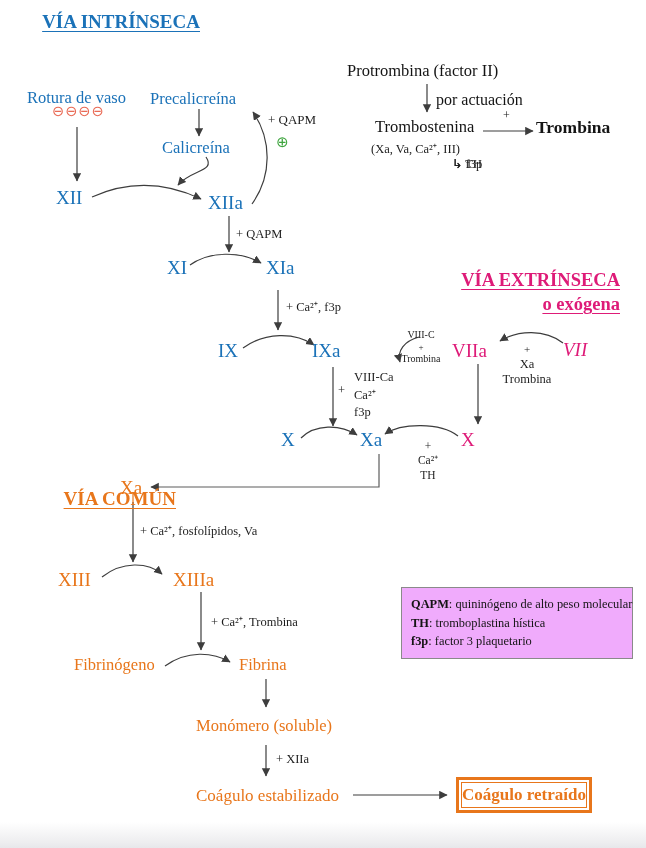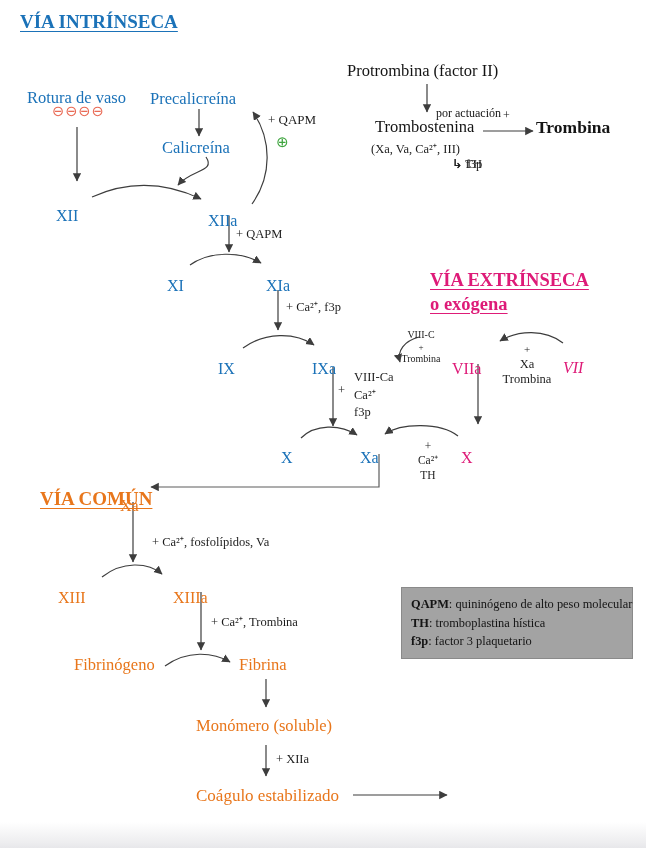--- a/index.html
+++ b/index.html
@@ -7,30 +7,30 @@
     position:relative;width:646px;height:848px;background:#ffffff;overflow:hidden;
     font-family:"Liberation Serif",serif;color:#141414;
   }
   .overlay{position:absolute;left:0;top:0;width:646px;height:848px;pointer-events:none;}
   .t{position:absolute;white-space:nowrap;line-height:1.15;}
   .blue{color:var(--blue);}
   .pink{color:var(--pink);}
   .orange{color:var(--orange);}
   .green{color:var(--green);}
   .salmon{color:var(--salmon);}
-  .title{font-weight:bold;font-size:19px;text-align:left;text-decoration:underline;text-underline-offset:3px;line-height:1.3;}
+  .title{font-weight:bold;font-size:19px;text-align:right;text-decoration:underline;text-underline-offset:3px;line-height:1.3;}
   .node{font-size:16.5px;}
-  .factor{font-size:16px;margin-top:20px;}
+  .factor{font-size:19px;}
   .small{font-size:12.5px;color:#1d1d1d;}
   .tiny{font-size:10px;color:#1d1d1d;}
   .stack{text-align:center;line-height:1.25;}
   .bold{font-weight:bold;}
   .legend-box{
     position:absolute;left:401px;top:587px;width:212px;
-    border:1px solid #8a8a8a;background:#a3a3a3;padding:7px 9px;
+    border:1px solid #8a8a8a;background:#f0abfc;padding:7px 9px;
     font-size:12.4px;line-height:1.5;white-space:nowrap;
   }
   .result-box{
     position:absolute;left:456px;top:777px;width:130px;height:30px;
     border:3px solid var(--orange);
     box-shadow:inset 0 0 0 2px #ffffff, inset 0 0 0 3px var(--orange);
     display:flex;align-items:center;justify-content:center;
     color:var(--orange);font-weight:bold;font-size:17px;white-space:nowrap;
   }
   .bottom-edge{position:absolute;left:0;right:0;bottom:0;height:26px;
@@ -105,21 +105,21 @@
   <div class="t small" style="left:354px;top:369px;line-height:1.4;">
     <div>VIII-Ca</div>
     <div>Ca²⁺</div>
     <div>f3p</div>
   </div>
 
   <div class="t factor blue" style="left:281px;top:429px;">X</div>
   <div class="t factor blue" style="left:360px;top:429px;">Xa</div>
 
   <div class="t node" style="left:347px;top:62px;">Protrombina (factor II)</div>
-  <div class="t" style="left:436px;top:91px;font-size:12px;margin-top:16px;">por actuación</div>
+  <div class="t" style="left:436px;top:91px;font-size:16px;">por actuación</div>
   <div class="t node" style="left:375px;top:118px;">Trombostenina</div>
   <div class="t" style="left:503px;top:109px;font-size:12px;">+</div>
   <div class="t bold" style="left:536px;top:117px;font-size:17.5px;">Trombina</div>
   <div class="t small" style="left:371px;top:142px;">(Xa, Va, Ca²⁺, III)</div>
   <div class="t small" style="left:452px;top:157px;">↳ f3p</div>
   <div class="t small" style="left:452px;top:157px;">↳ TH</div>
 
   <div class="t title pink" style="left:430px;top:268px;width:190px;font-size:18.5px;">
     <div>VÍA EXTRÍNSECA</div>
     <div>o exógena</div>
@@ -134,29 +134,32 @@
   <div class="t factor pink" style="left:563px;top:339px;font-style:italic;">VII</div>
   <div class="t factor pink" style="left:461px;top:429px;">X</div>
   <div class="t small stack" style="left:403px;top:439px;width:50px;font-size:11.5px;">
     <div>+</div>
     <div>Ca²⁺</div>
     <div>TH</div>
   </div>
 
   <div class="t title orange" style="left:40px;top:439px;width:136px;margin-top:48px;">VÍA COMÚN</div>
   <div class="t factor orange" style="left:120px;top:477px;">Xa</div>
-  <div class="t small" style="left:152px;top:524px;margin-top:11px;">+  Ca²⁺, fosfolípidos, Va</div>
+  <div class="t small" style="left:140px;top:524px;">+  Ca²⁺, fosfolípidos, Va</div>
   <div class="t factor orange" style="left:58px;top:569px;">XIII</div>
   <div class="t factor orange" style="left:173px;top:569px;">XIIIa</div>
   <div class="t small" style="left:211px;top:615px;font-family:Liberation Serif, serif;">+  Ca²⁺,  Trombina</div>
   <div class="t node orange" style="left:74px;top:656px;">Fibrinógeno</div>
   <div class="t node orange" style="left:239px;top:656px;">Fibrina</div>
   <div class="t node orange" style="left:196px;top:717px;">Monómero (soluble)</div>
   <div class="t small" style="left:276px;top:752px;">+ XIIa</div>
   <div class="t orange" style="left:196px;top:786px;font-size:17px;">Coágulo estabilizado</div>
+  <div class="result-box">
+    <span>Coágulo retraído</span>
+  </div>
 
   <div class="legend-box">
     <div><span class="bold">QAPM</span><span>: quininógeno de alto peso molecular</span></div>
     <div><span class="bold">TH</span><span>: tromboplastina hística</span></div>
     <div><span class="bold">f3p</span><span>: factor 3 plaquetario</span></div>
   </div>
 
   <div class="bottom-edge"></div>
 </div>
 

